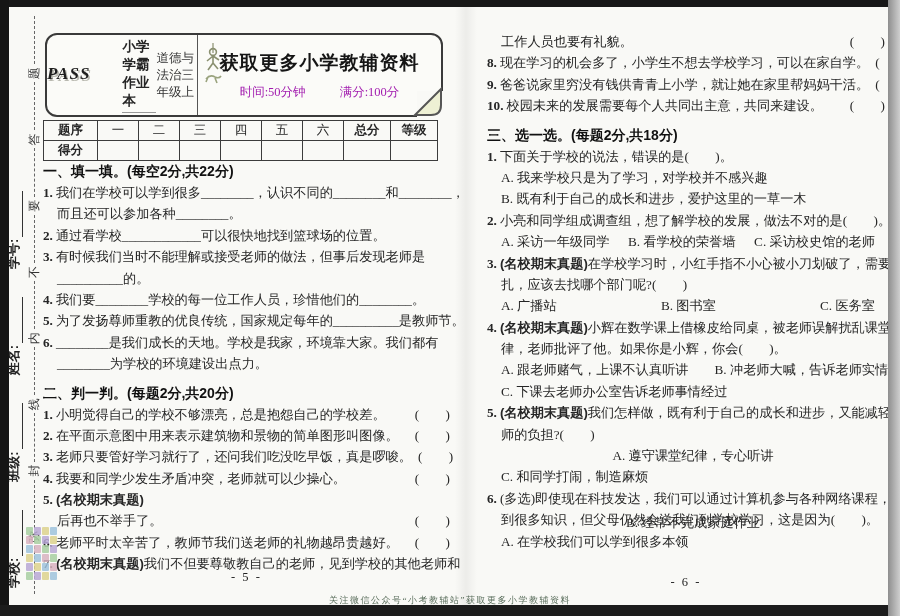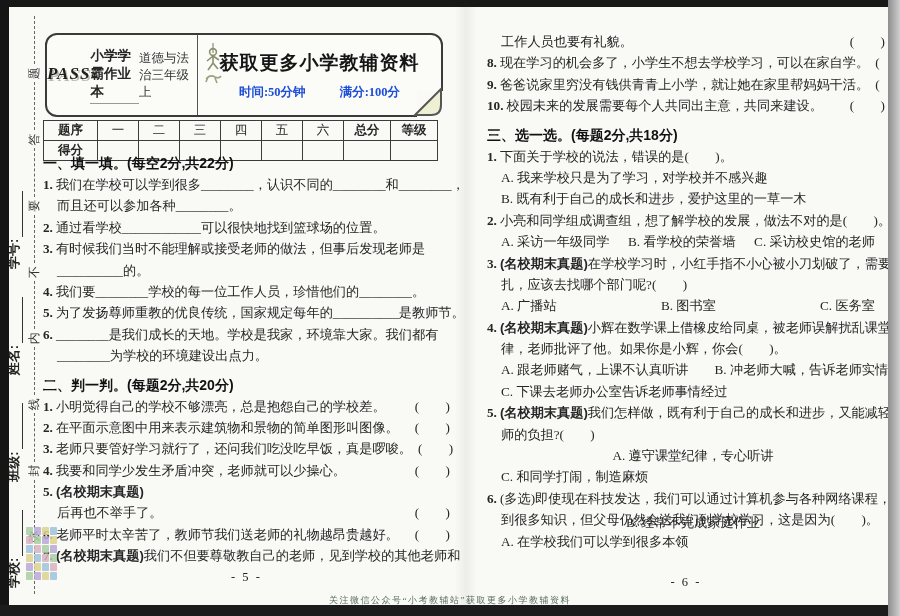--- a/index.html
+++ b/index.html
@@ -25,36 +25,36 @@
   .m-seal .seg{flex:1;border-top:1.3px dashed #666;height:0;}
   .m-seal .ch{margin:0 3px;}
   
   .hbox{position:absolute;left:45px;top:33px;width:394px;height:80px;background:#fbfbf8;
         border:2px solid #3a3a3a;border-radius:12px;display:flex;}
   .brand{width:150px;border-right:1.5px solid #555;display:flex;flex-direction:row;
          align-items:center;justify-content:center;padding:4px 0 6px 0;}
   .logo{font-weight:bold;font-style:italic;font-size:17px;letter-spacing:1px;
         text-shadow:1.5px 1.5px 0 #b9b9b0;color:#1e1e1e;}
   .series{font-family:"Liberation Sans",sans-serif;font-weight:bold;font-size:13.5px;margin-top:2px;
-          border-bottom:1px solid #999;padding-bottom:2px;}
+          border-bottom:1px solid #999;padding-bottom:2px;margin-left:32px;}
   .subject{font-size:12.5px;margin-top:2px;color:#333;}
   .titlecell{flex:1;position:relative;display:flex;flex-direction:column;align-items:center;justify-content:center;}
   .mascot{position:absolute;left:4px;top:8px;}
   .main-title{font-weight:bold;font-size:19px;letter-spacing:1px;color:#151515;}
-  .meta-row{display:flex;gap:34px;margin-top:8px;font-size:12.5px;color:#1d4ed8;font-weight:bold;}
+  .meta-row{display:flex;gap:34px;margin-top:8px;font-size:12.5px;color:#a21caf;}
   .foldmask{position:absolute;right:-2px;bottom:-2px;width:26px;height:26px;background:#f9f9f6;}
   .fold{position:absolute;right:-2px;bottom:-2px;}
   
   .stable{position:absolute;left:43px;top:120px;border-collapse:collapse;table-layout:fixed;}
   .stable td{border:1.3px solid #3c3c3c;height:19px;text-align:center;vertical-align:middle;
              font-size:12.5px;padding:0;}
   .stable td.lbl{font-family:"Liberation Sans",sans-serif;font-weight:bold;}
   
   .col{position:absolute;font-size:13.2px;}
-  #leftCol{left:43px;top:152px;width:407px;}
+  #leftCol{left:43px;top:160px;width:407px;}
   #rightCol{left:487px;top:31px;width:398px;}
   .line{display:flex;align-items:center;height:21.4px;line-height:21.4px;white-space:nowrap;}
   .line.h{font-family:"Liberation Sans",sans-serif;font-weight:bold;font-size:14px;
           margin-top:7px;height:22px;line-height:22px;color:#111;}
   .col .line.h:first-child{margin-top:0;}
   .line.c,.line.o{padding-left:14px;}
   .line.or{padding-left:14px;display:flex;}
   .line.or.spread{justify-content:space-between;padding-right:10px;}
   .line.or.packed{gap:26px;}
   .line.or.wide{gap:46px;flex-direction:column;}

